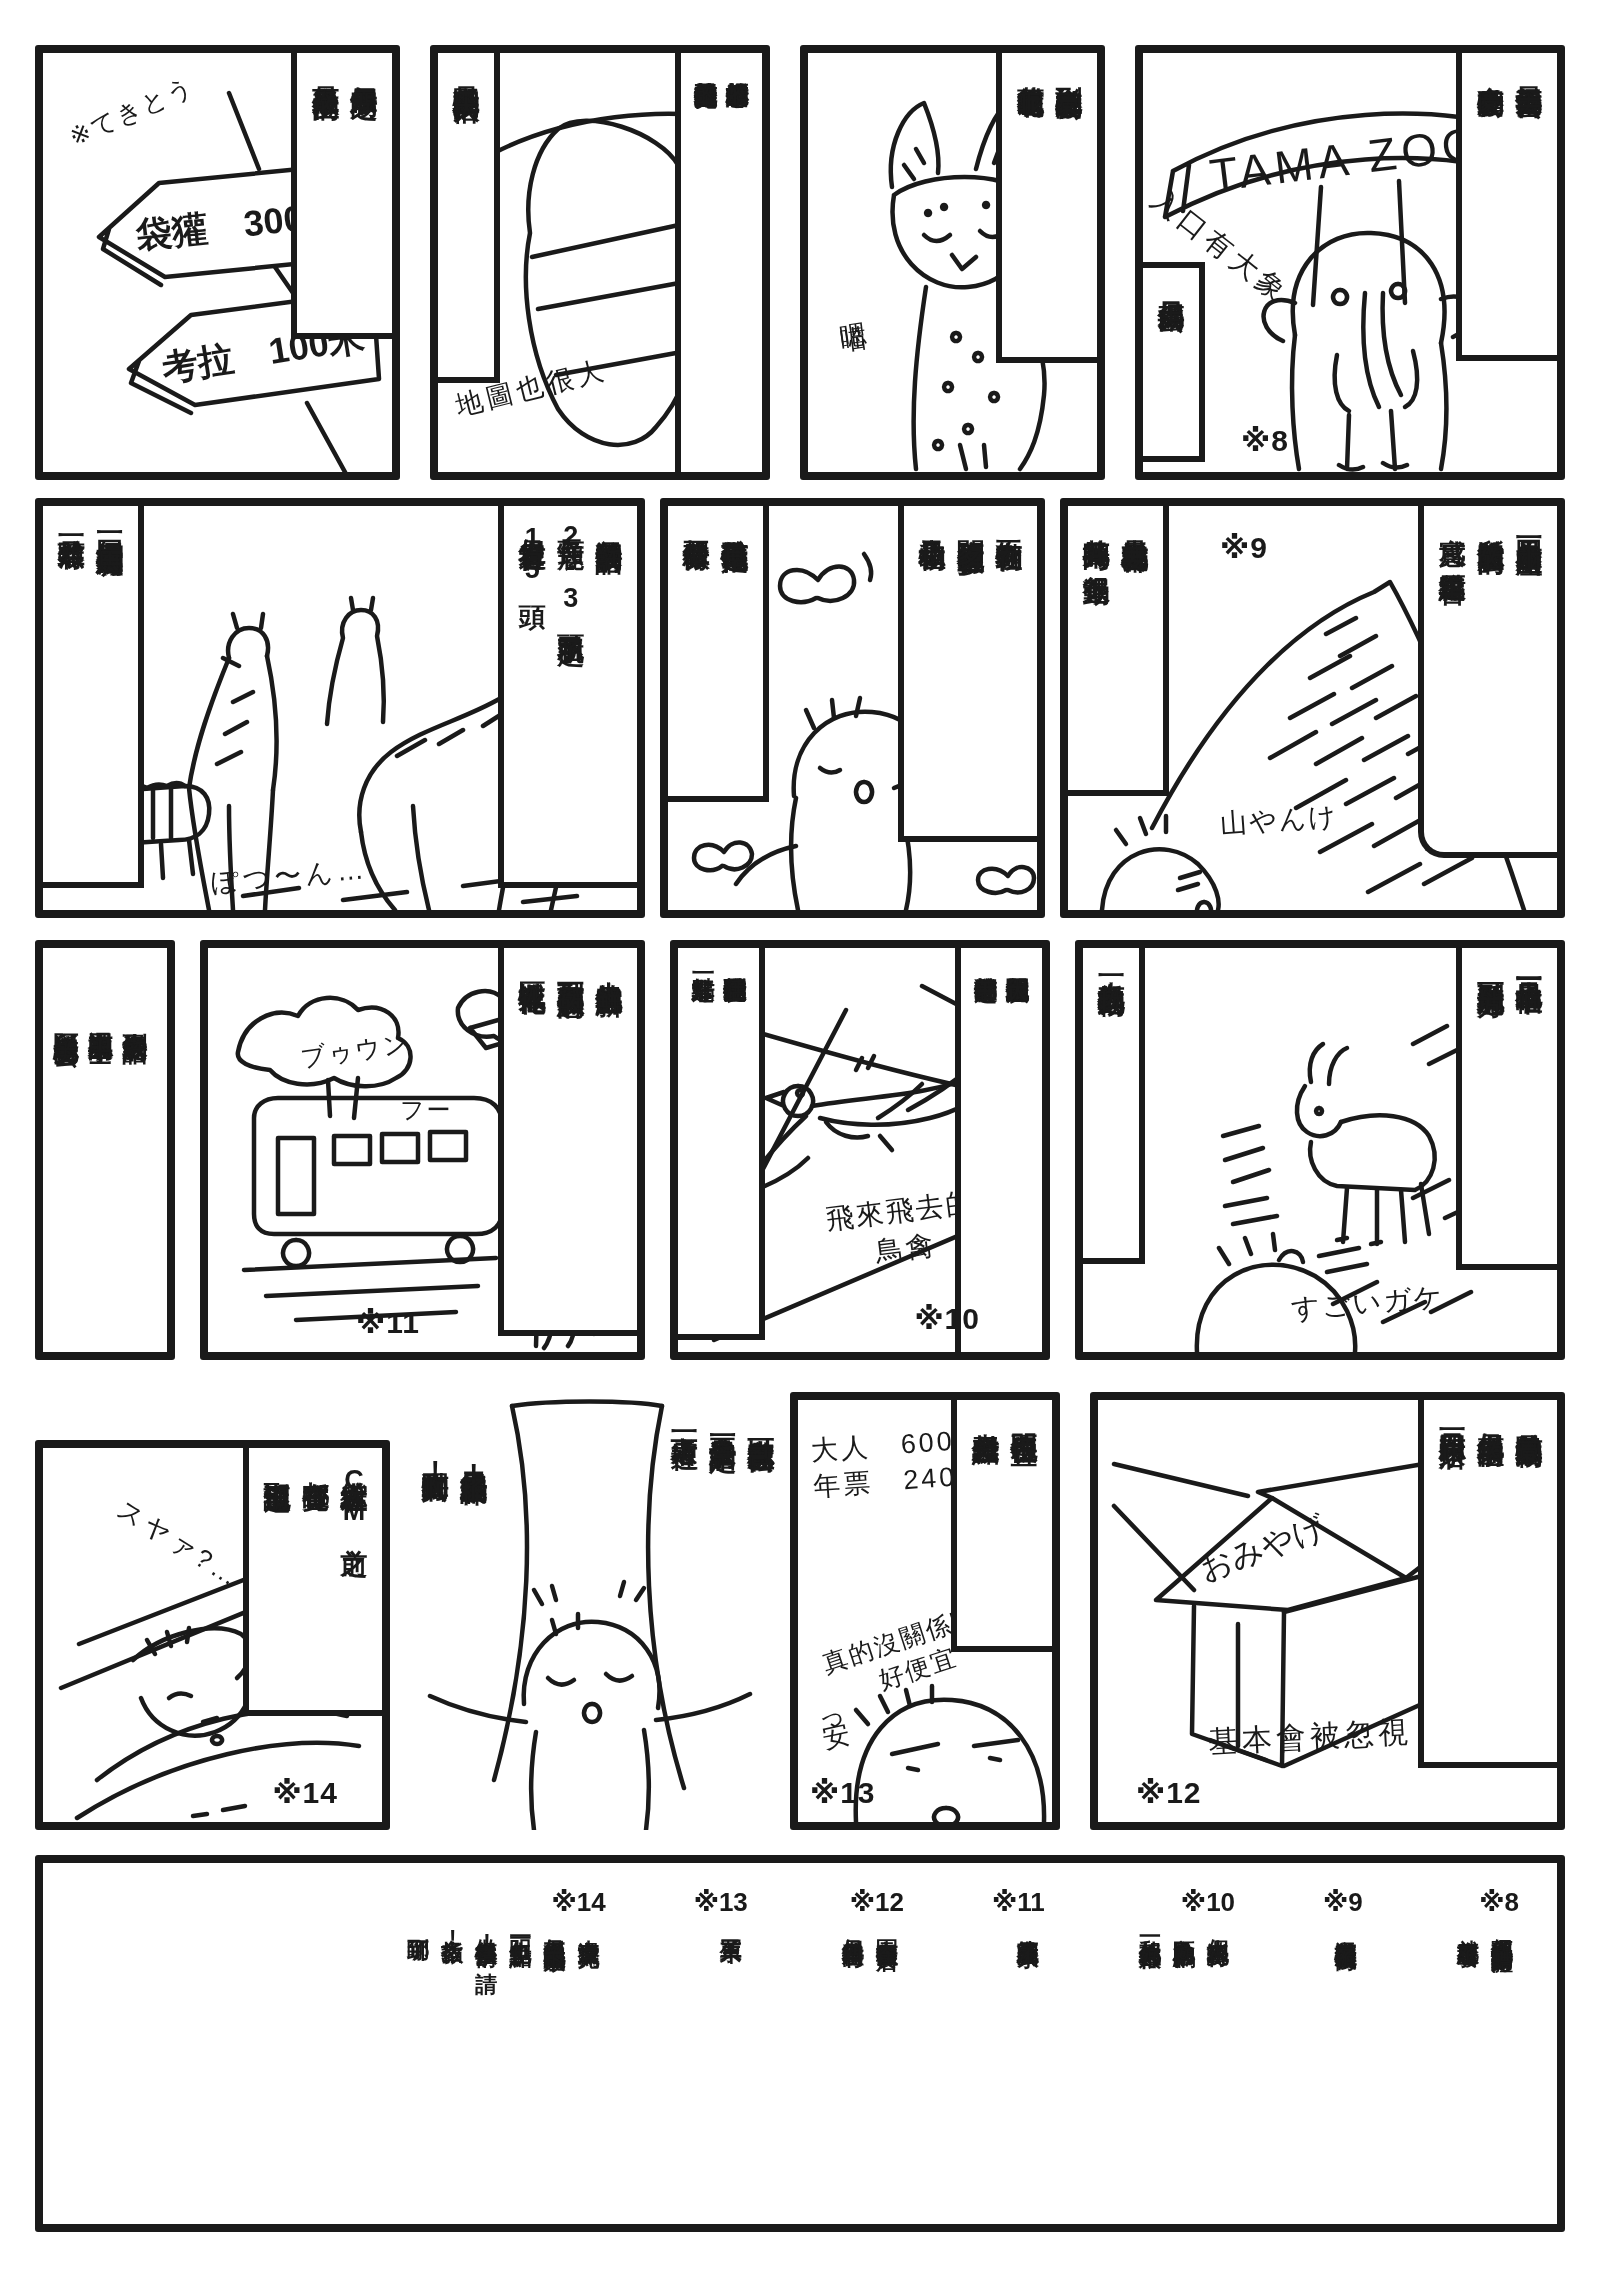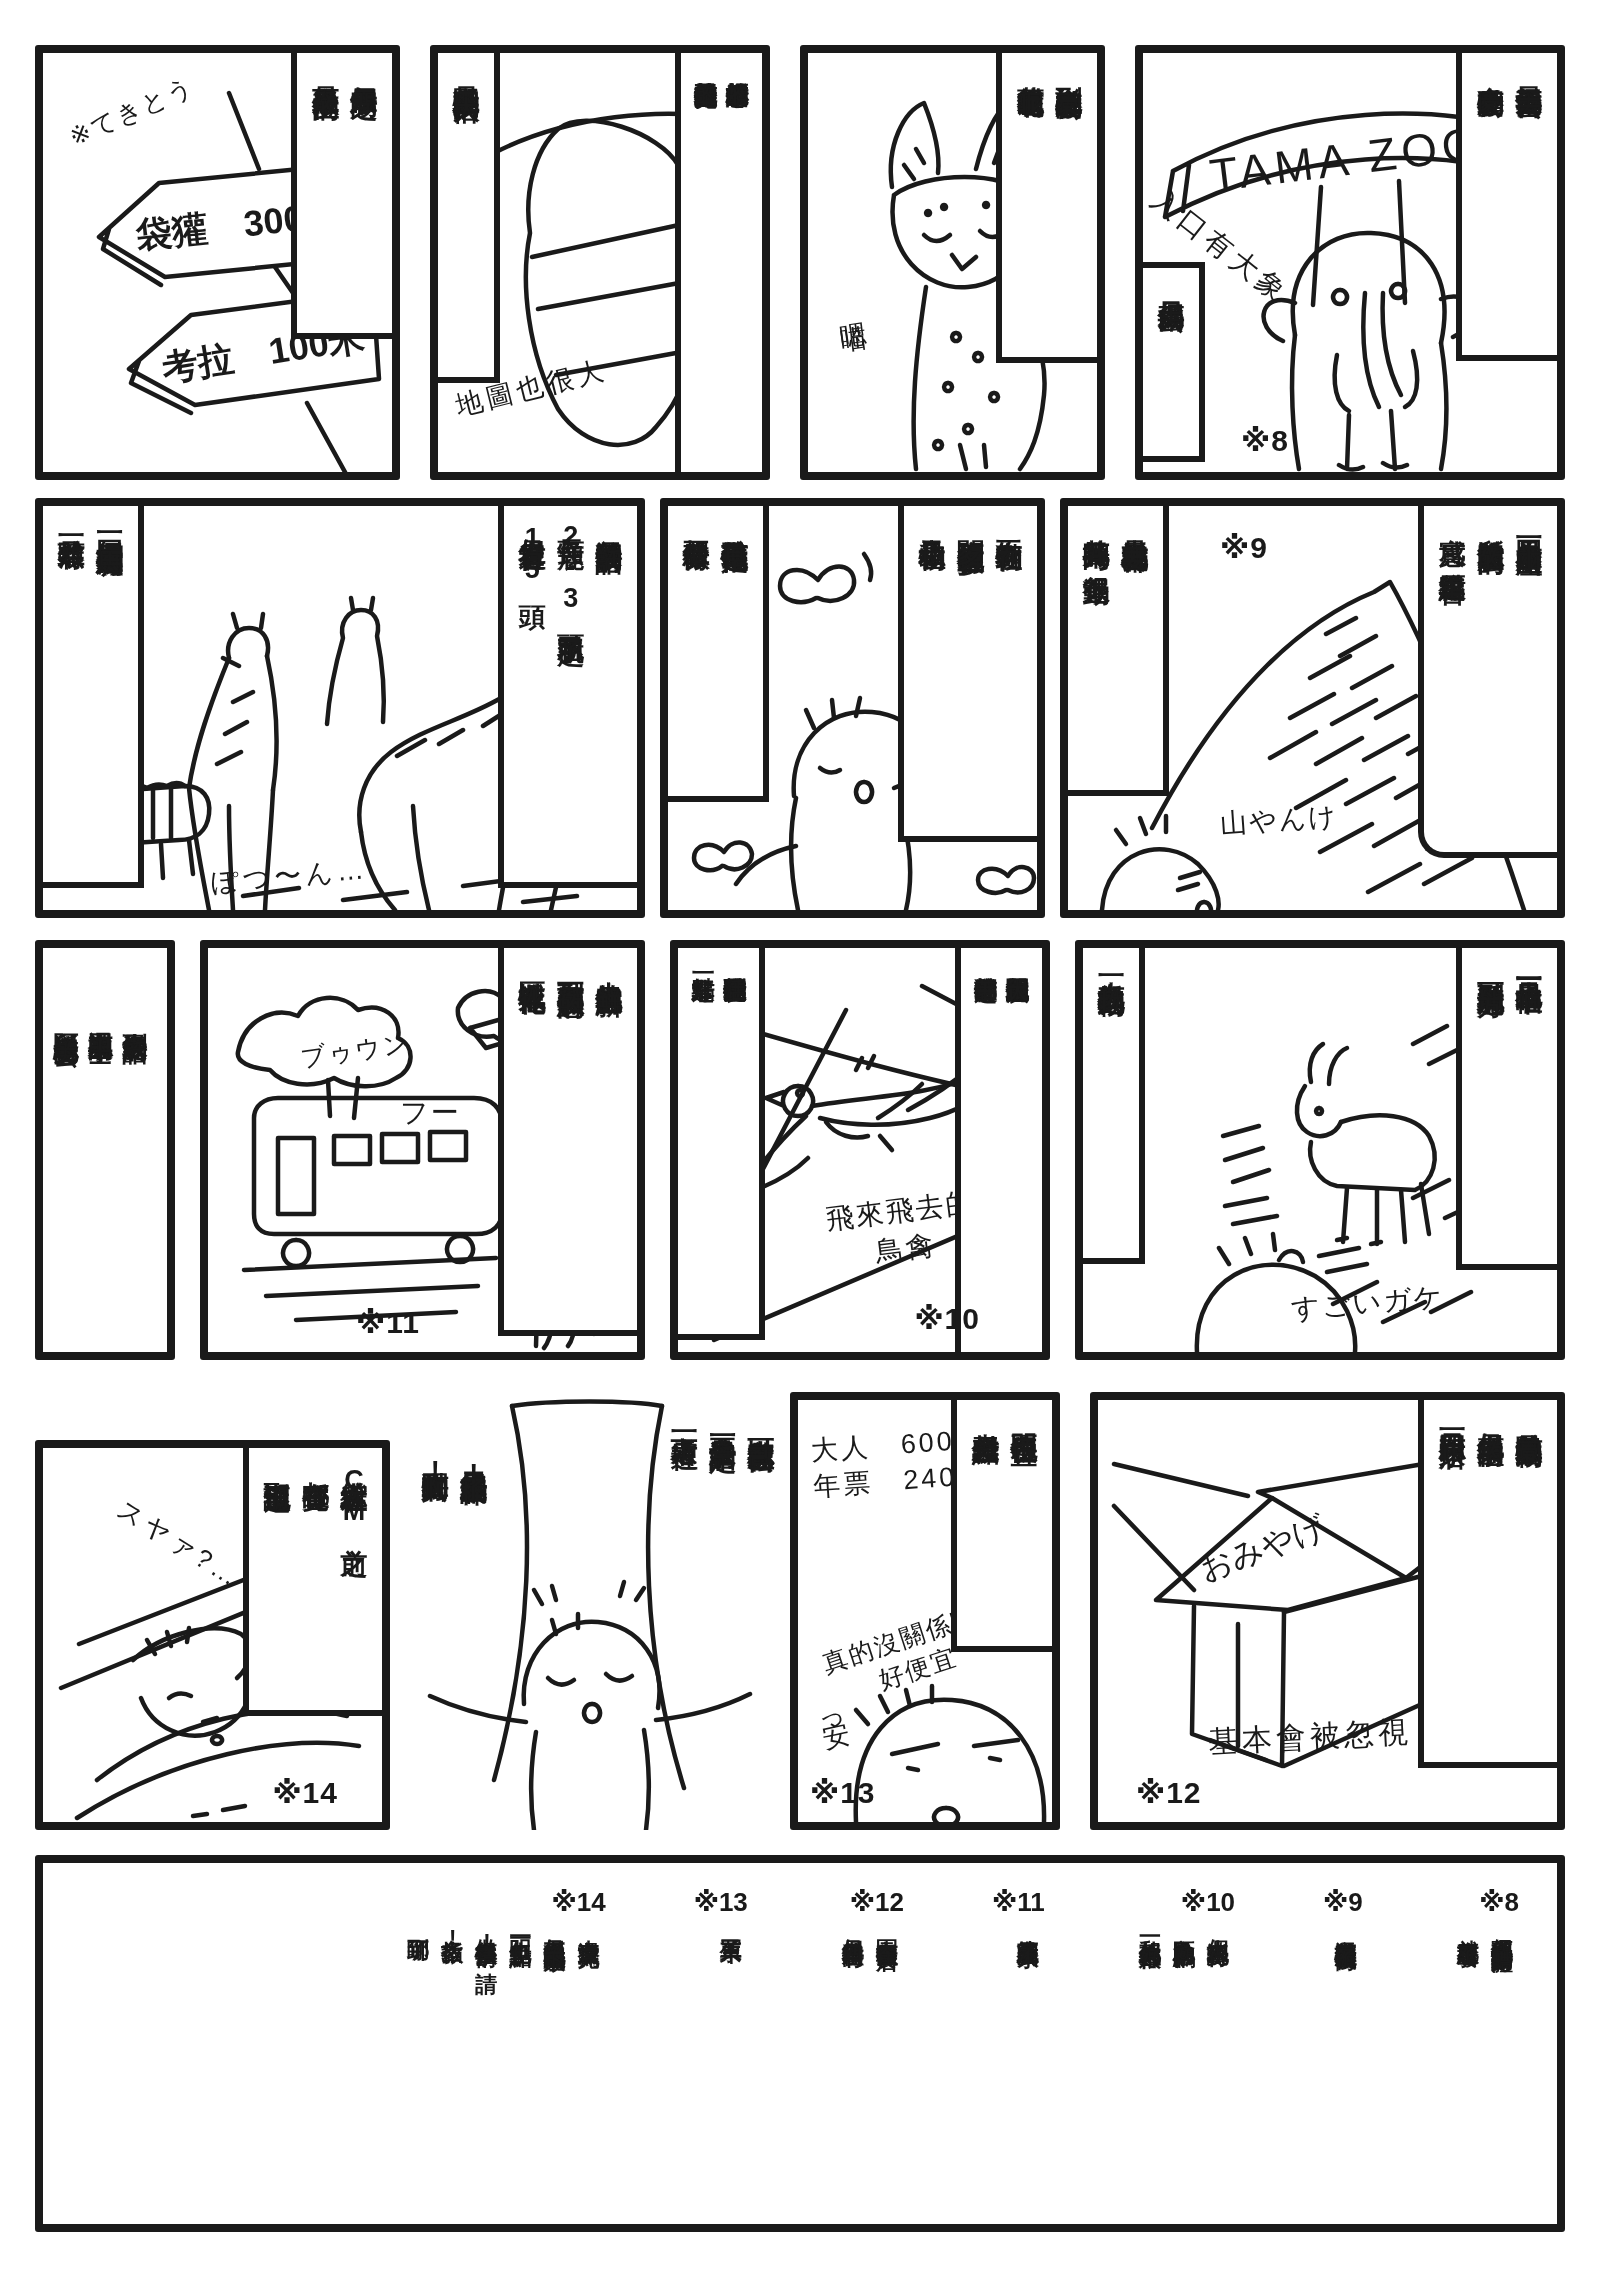--- a/index.html
+++ b/index.html
@@ -236,21 +236,21 @@
         <path d="M366,278 a6,8 0 1 0 .1,0"></path>
         <path d="M340,230 l-6,-14 M356,226 l0,-14"></path>
         <path d="M334,292 C328,312 330,330 342,336 M346,336 C348,366 344,390 336,400 M362,334 C370,362 368,388 360,398"></path>
         <path d="M336,302 l-22,10"></path>
         <path d="M306,300 a10,10 0 1 0 .1,0"></path>
       </svg>
       <div class="cap v b-l b-b" style="top:0;right:0;height:388px">山上的空氣也很新鮮
 而且到處都有可以休息的
 區域非常人性化</div>
       <div class="hand" style="left:92px;top:86px;font-size:25px;transform:rotate(-8deg)">ブゥウン</div>
-      <div class="hand" style="left:192px;top:146px;font-size:28px">フー</div>
+      <div class="hand" style="left:192px;top:146px;font-size:24px">フー</div>
       <div class="marker" style="left:148px;bottom:12px">※11</div>
     </section>
 
     <section class="panel" style="width:140px">
       <div class="cap v noborder" style="position:static;padding:64px 10px 10px 6px;font-size:25px;line-height:1.38">去到最深處的話
 還有回來的小巴士
 所以阿宅也能安心的去</div>
     </section>
   </div>
 

